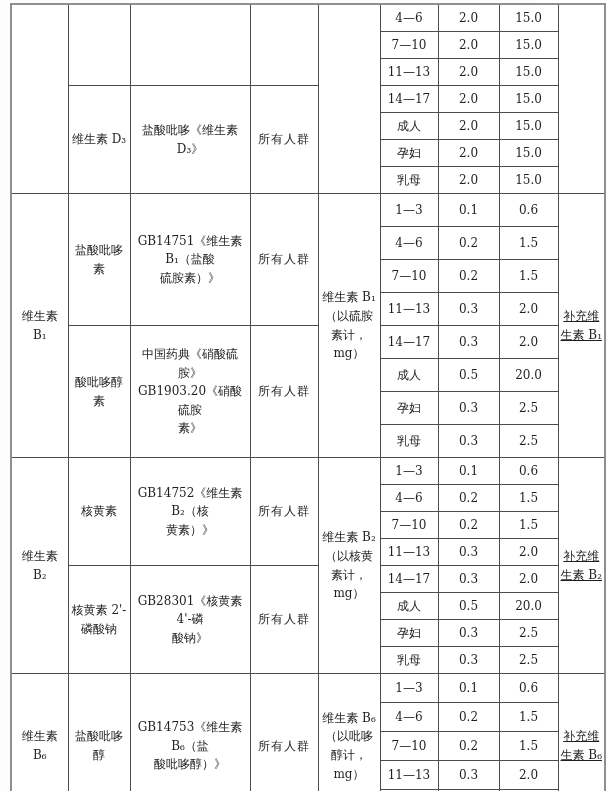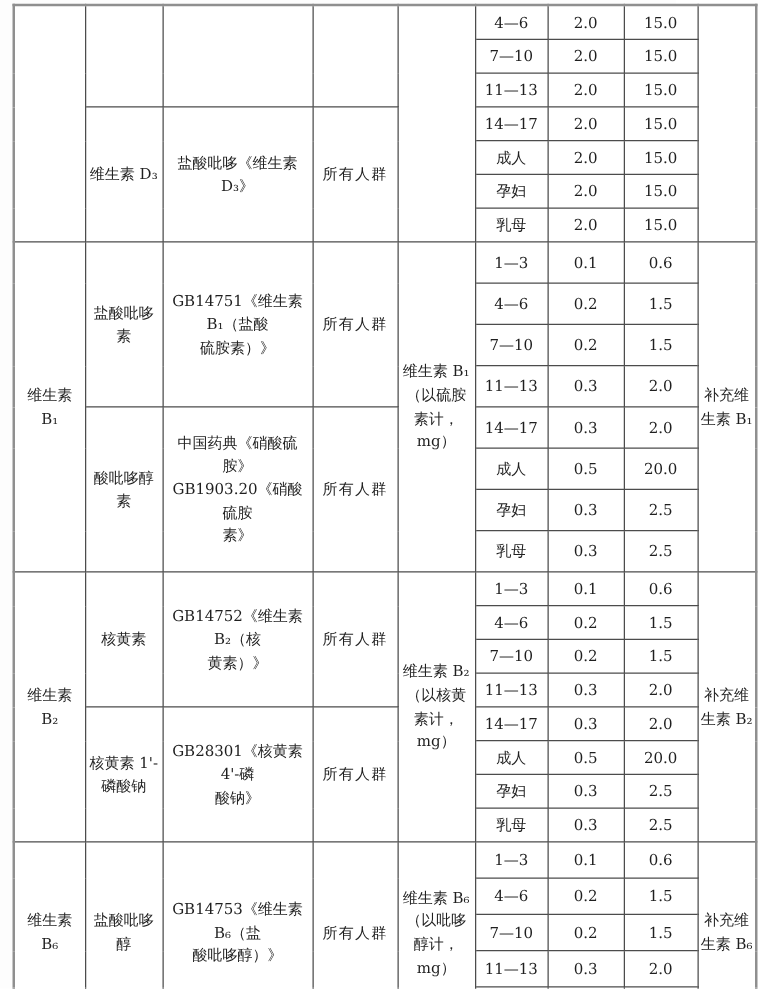--- a/index.html
+++ b/index.html
@@ -31,21 +31,21 @@
   tr.sd >td{height:24px;}
   tr.sb1>td{height:30px;}
   tr.sb2>td{height:24px;}
   tr.sb6>td{height:26px;}
   
   td.cv{font-size:11px;padding:0;}
   td.cc{font-size:11px;}
   td.cs{font-size:11px;}
   td.cp{font-size:11px;letter-spacing:1px;}
   td.cm{font-size:11px;}
-  td.cf{font-size:11px;}
+  td.cf{font-size:11px;text-decoration:underline;}
   td.ca{font-size:12px;}
   td.cn{font-size:12px;}
 </style>
 </head>
 <body>
 
 <div class="page">
 <table class="vt">
 <colgroup>
   <col style="width:57px">
@@ -187,21 +187,21 @@
     <td class="ca">7—10</td>
     <td class="cn">0.2</td>
     <td class="cn">1.5</td>
   </tr>
   <tr class="sb2">
     <td class="ca">11—13</td>
     <td class="cn">0.3</td>
     <td class="cn">2.0</td>
   </tr>
   <tr class="sb2">
-    <td class="cc" rowspan="4">核黄素 1'-
+    <td class="cc" rowspan="4">核黄素 2'-
 磷酸钠</td>
     <td class="cs" rowspan="4">GB28301《核黄素 4'-磷
 酸钠》</td>
     <td class="cp" rowspan="4">所有人群</td>
     <td class="ca">14—17</td>
     <td class="cn">0.3</td>
     <td class="cn">2.0</td>
   </tr>
   <tr class="sb2">
     <td class="ca">成人</td>

